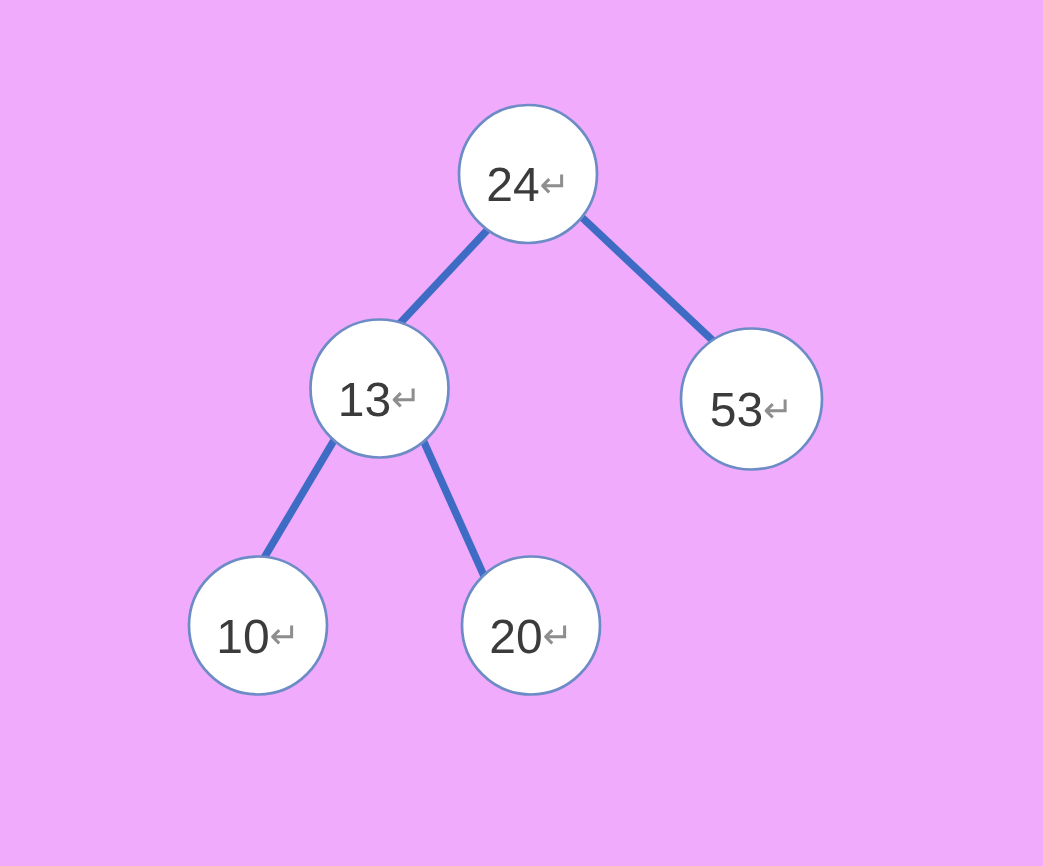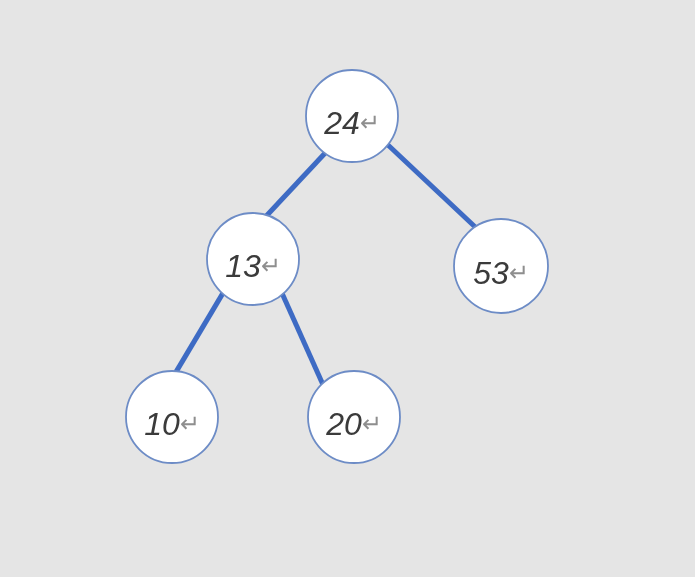--- a/index.html
+++ b/index.html
@@ -10,22 +10,21 @@
   body {
     width: 695px;
     height: 577px;
     overflow: hidden;
     font-family: "Liberation Sans", "DejaVu Sans", sans-serif;
   }
   .canvas {
     position: relative;
     width: 695px;
     height: 577px;
-    background: #e5e5e5;
-    font-style: italic;
+    background: #f0abfc;
   }
   svg {
     display: block;
   }
   svg text {
     font-family: "Liberation Sans", "DejaVu Sans", sans-serif;
     user-select: none;
   }
 </style>
 </head>

